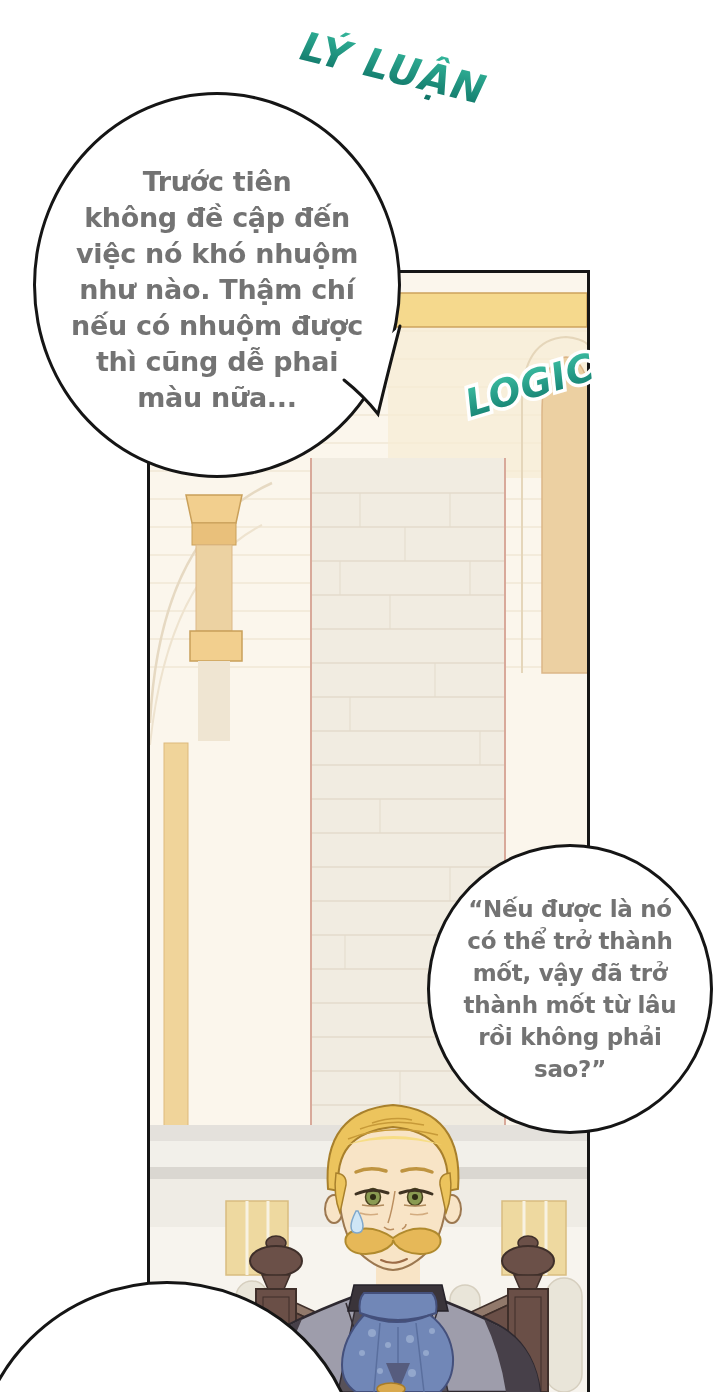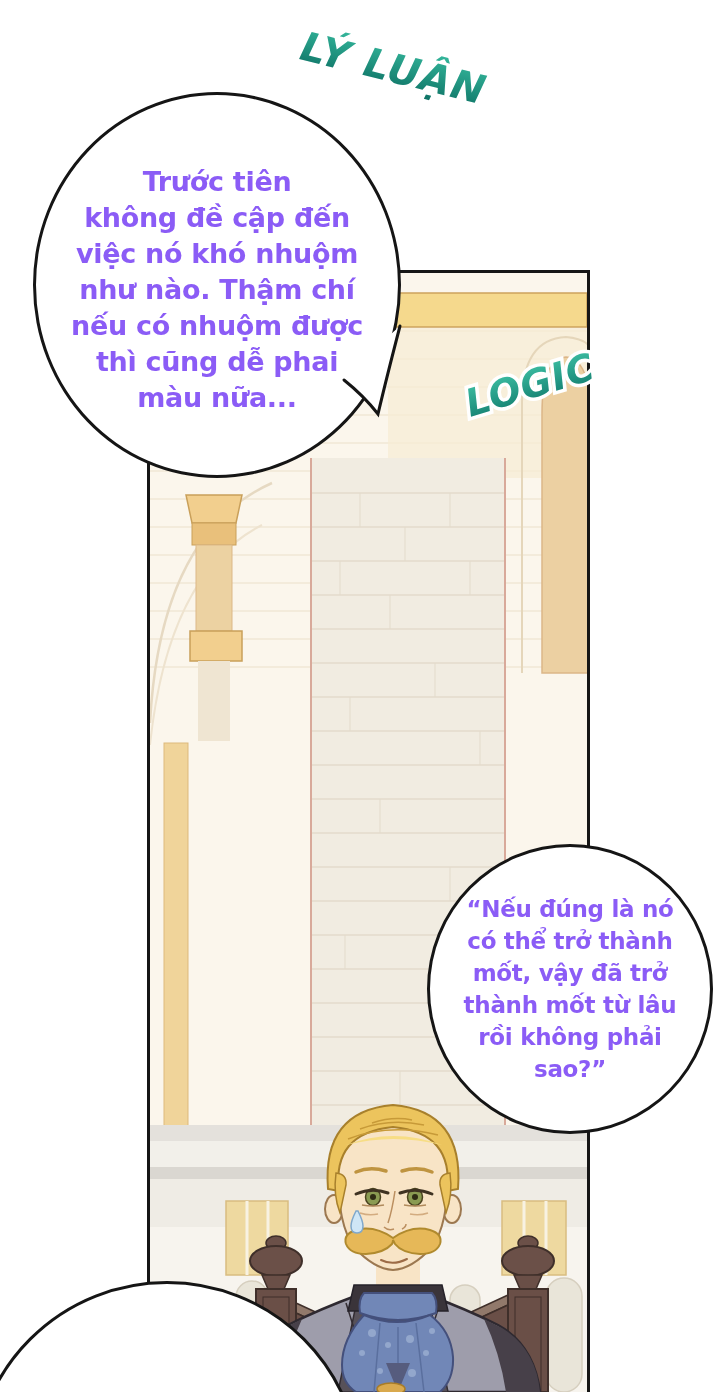--- a/index.html
+++ b/index.html
@@ -6,21 +6,21 @@
   .page{position:relative;width:720px;height:1392px;background:#ffffff;overflow:hidden;
         font-family:"DejaVu Sans",sans-serif;}
   
   .panel{position:absolute;left:147px;top:270px;width:443px;height:1122px;
          box-sizing:border-box;border:3px solid #161616;border-bottom:none;
          background:#fbf6ec;overflow:hidden;z-index:1;}
   .panel svg{display:block;}
   
   .bubble{position:absolute;background:#fff;border:3px solid #151515;border-radius:50%;
           display:flex;align-items:center;justify-content:center;z-index:2;}
-  .btext{white-space:pre-line;text-align:center;font-weight:bold;color:#8b5cf6;
+  .btext{white-space:pre-line;text-align:center;font-weight:bold;color:#737373;
          letter-spacing:-0.3px;}
   .b1{left:33px;top:92px;width:362px;height:380px;}
   .b1 .btext{font-size:27px;line-height:36px;padding-top:10px;}
   .b2{left:231px;top:427px;width:356px;height:344px;}
   .b2 .btext{font-size:27px;line-height:37px;padding-top:14px;}
   .b3{left:427px;top:844px;width:280px;height:284px;}
   .b3 .btext{font-size:23px;line-height:32px;}
   .b4{left:-28px;top:1281px;width:384px;height:384px;}
   .tail{position:absolute;left:332px;top:318px;z-index:3;}
   
@@ -251,21 +251,21 @@
 thì cũng dễ phai
 màu nữa...</div>
   </div>
   <svg class="tail" width="84" height="104" viewBox="0 0 84 104">
     <path d="M 12 62 Q 32 78 46 96 Q 54 62 68 8 Q 38 34 12 62 Z" fill="#ffffff"></path>
     <path d="M 12 62 Q 32 78 46 96 Q 54 62 68 8" fill="none" stroke="#151515" stroke-width="3" stroke-linecap="round"></path>
   </svg>
 
 
   <div class="bubble b3">
-    <div class="btext">“Nếu đúng là nó
+    <div class="btext">“Nếu được là nó
 có thể trở thành
 mốt, vậy đã trở
 thành mốt từ lâu
 rồi không phải
 sao?”</div>
   </div>
 
   <div class="bubble b4"></div>
 
   <svg class="sfx sfx-top" width="260" height="120" viewBox="0 0 260 120">

